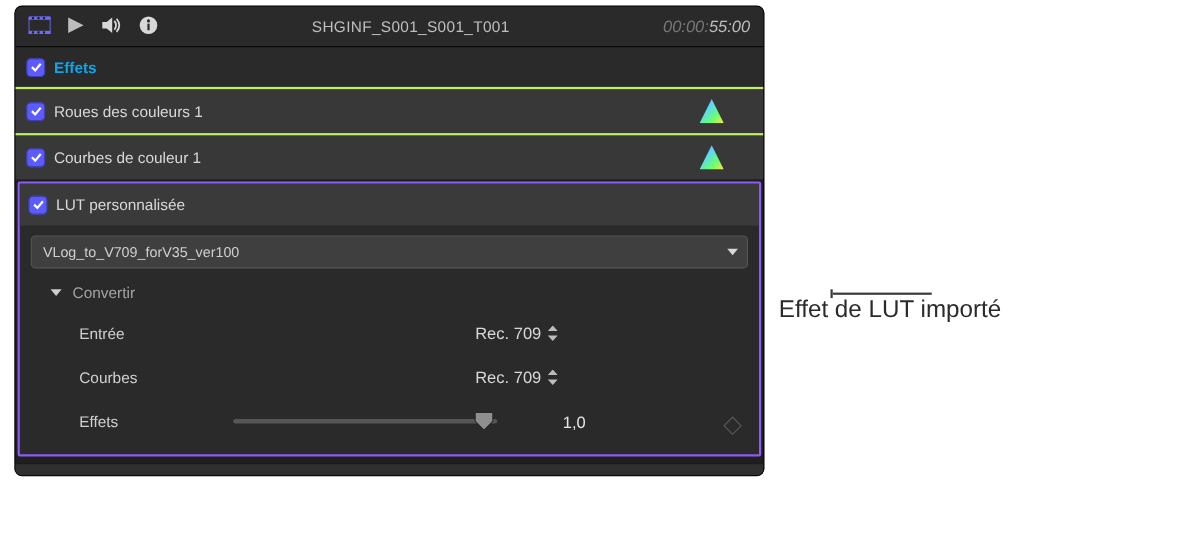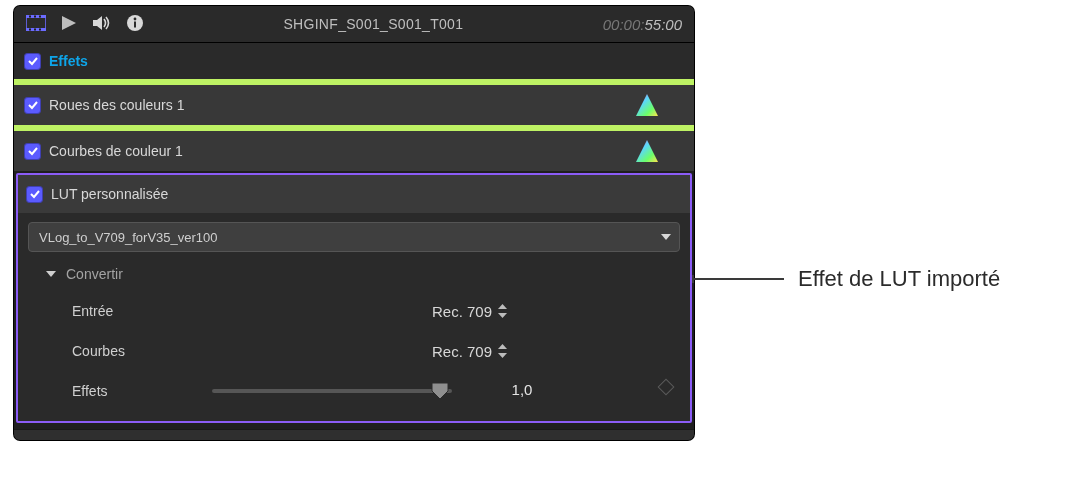--- a/index.html
+++ b/index.html
@@ -12,52 +12,52 @@
   .tcode{color:#6f6f6f;font-size:15px;font-variant-numeric:tabular-nums;white-space:pre;font-style:italic;}
   .tcode .tc-a{color:#777;}
   .tcode .tc-b{color:#bdbdbd;}
   
   .sect{display:flex;align-items:center;height:36px;padding:0 10px;background:#2a2a2a;}
   .sect .lbl{font-weight:600;color:#0ea5e9;margin-left:8px;}
   
   .cb{width:17px;height:17px;border-radius:4px;background:#5b5bff;display:flex;align-items:center;justify-content:center;flex:0 0 auto;box-shadow:inset 0 0 0 1px rgba(0,0,0,.3);}
   .cb svg{width:12px;height:12px;}
   
-  .erow{display:flex;align-items:center;height:40px;padding:0 10px;background:#383838;border-top:6px solid #bef264;}
+  .erow{display:flex;align-items:center;height:40px;padding:0 10px;background:#383838;border-top:2px solid #bef264;}
   .erow .ename{margin-left:8px;flex:1;color:#d8d8d8;}
   .erow .chip{width:22px;height:22px;margin-right:26px;}
   
   .hlblock{border:2px solid #8b5cf6;border-radius:2px;margin:2px 2px 6px 2px;background:#2a2a2a;}
   .hl-head{display:flex;align-items:center;height:38px;padding:0 8px;background:#3a3a3a;}
   .hl-head .ename{margin-left:8px;color:#d8d8d8;}
   .params{padding:4px 10px 10px 10px;}
   .prow{display:flex;align-items:center;height:40px;}
   .plabel{width:140px;color:#d0d0d0;padding-left:28px;}
   .plabel.sub{padding-left:44px;}
-  .pcontent{flex:1;display:flex;align-items:flex-start;}
+  .pcontent{flex:1;display:flex;align-items:flex-end;}
   
   .popup{flex:1;height:28px;background:#3f3f3f;border:1px solid #555;border-radius:4px;display:flex;align-items:center;padding:0 26px 0 10px;position:relative;color:#e4e4e4;font-size:13px;}
   .popup.dim{color:#cfcfcf;}
   .popup .caret{position:absolute;right:8px;top:50%;transform:translateY(-50%);}
   .inline-popup{display:inline-flex;align-items:center;color:#d8d8d8;font-size:15px;gap:6px;}
   .inline-popup .updn{display:inline-block;}
   
   .tri{width:0;height:0;border-top:6px solid #cfcfcf;border-left:5px solid transparent;border-right:5px solid transparent;margin-left:18px;margin-right:10px;}
   .trow{display:flex;align-items:center;height:34px;}
   .trow .tlabel{color:#a3a3a3;}
   
   .slider{position:relative;width:240px;height:20px;}
   .slider .track{position:absolute;left:0;right:0;top:50%;height:4px;background:#565656;border-radius:2px;transform:translateY(-50%);}
   .slider .thumb{position:absolute;top:50%;width:18px;height:18px;transform:translate(-50%,-50%);}
   .sval{width:80px;text-align:center;color:#e4e4e4;font-size:15px;margin-left:30px;}
   .keydia{width:10px;height:10px;transform:rotate(45deg);border:1px solid #5a5a5a;margin-left:auto;margin-right:8px;}
   .value-area{display:flex;align-items:center;flex:1;justify-content:flex-start;}
   .value-area .spacer{width:220px;}
   
-  .callout{position:absolute;left:694px;top:266px;display:flex;align-items:center;}
+  .callout{position:absolute;left:694px;top:266px;display:flex;align-items:center;flex-direction:column;}
   .callout .line{width:90px;height:2px;background:#3a3a3a;position:relative;}
   .callout .line::before{content:"";position:absolute;left:-2px;top:-3px;width:2px;height:8px;background:#3a3a3a;}
   .callout .txt{margin-left:14px;color:#2b2b2b;font-size:22px;font-family:"Helvetica Neue",Arial,sans-serif;}
   
   .footer{height:10px;background:#2f2f2f;border-top:1px solid #1a1a1a;}
   
   .updn svg, .caret svg{display:block;}
 </style>
 </head>
 <body>

